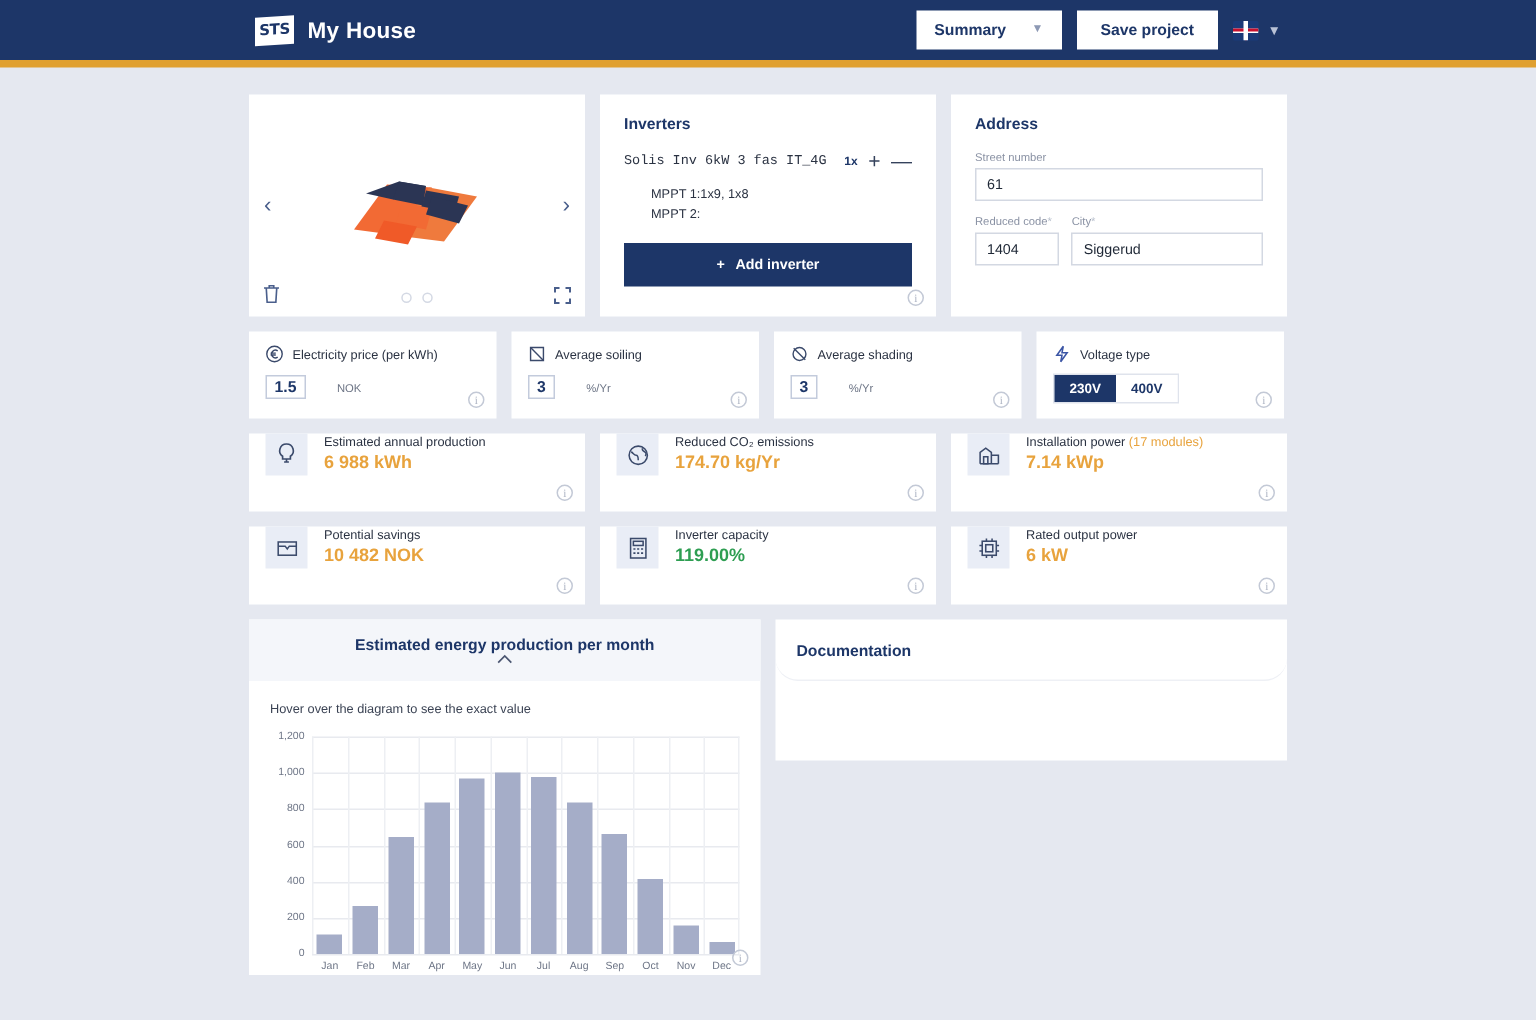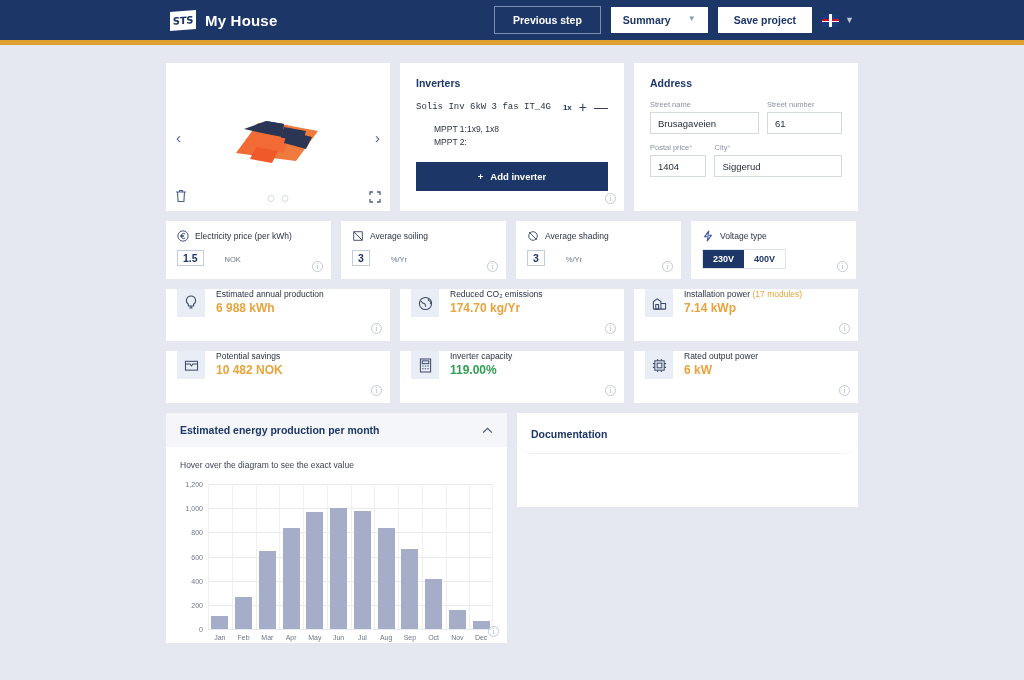--- a/index.html
+++ b/index.html
@@ -133,21 +133,21 @@
   }
   .slabel { font-size: 8.5px; color: #2a3242; }
   .svalue { font-size: 12px; font-weight: bold; color: #e8a33d; margin-top: 2px; }
   .svalue.green { color: #2e9e52; }
   .smod { color: #e8a33d; }
 
   
   .chart-card { width: 342px; }
   .chart-head {
     background: #f4f6fa; padding: 11px 14px; display: flex;
-    align-items: center; justify-content: space-between;
+    align-items: center; justify-content: space-between; flex-direction: column;
   }
   .chart-title { color: #1d3668; font-size: 10.5px; font-weight: bold; }
   .chart-body { padding: 13px 14px 2px 14px; position: relative; }
   .chart-hint { font-size: 8.5px; color: #3a4253; margin-bottom: 14px; }
   .plot { position: relative; height: 145px; margin-left: 28px; }
   .ylab {
     position: absolute; right: 100%; margin-right: 5px;
     font-size: 7px; color: #6e7687; transform: translateY(-50%);
     white-space: nowrap;
   }
@@ -173,21 +173,20 @@
 </style>
 </head>
 <body>
 
 <div class="topbar">
   <div class="brand">
     <div class="logo">STS</div>
     <div class="brand-name">My House</div>
   </div>
   <div class="topbar-right">
-    <button class="btn-ghost">Previous step</button>
     <div class="select-white">
       <span>Summary</span>
       <span class="chev">▼</span>
     </div>
     <button class="btn-white">Save project</button>
     <div class="lang-wrap">
       <span class="flag">
           <i></i>
         </span>
       <span class="lang-chev">▼</span>
@@ -246,32 +245,28 @@
       <button class="btn-primary">
         <span>+</span>
         <span>Add inverter</span>
       </button>
       <span class="info-i">i</span>
     </div>
 
     <div class="card panel">
       <div class="panel-title">Address</div>
       <div class="fld-grid">
-        <div style="flex:1.45;">
-          <div class="fld-label">Street name</div>
-          <div class="fld-input">Brusagaveien</div>
-        </div>
         <div style="flex:1;">
           <div class="fld-label">Street number</div>
           <div class="fld-input">61</div>
         </div>
       </div>
       <div class="fld-grid">
         <div style="flex:0.62;">
-          <div class="fld-label"><span>Postal price</span><span class="req">*</span></div>
+          <div class="fld-label"><span>Reduced code</span><span class="req">*</span></div>
           <div class="fld-input">1404</div>
         </div>
         <div style="flex:1.4;">
           <div class="fld-label"><span>City</span><span class="req">*</span></div>
           <div class="fld-input">Siggerud</div>
         </div>
       </div>
     </div>
   </div>
 

